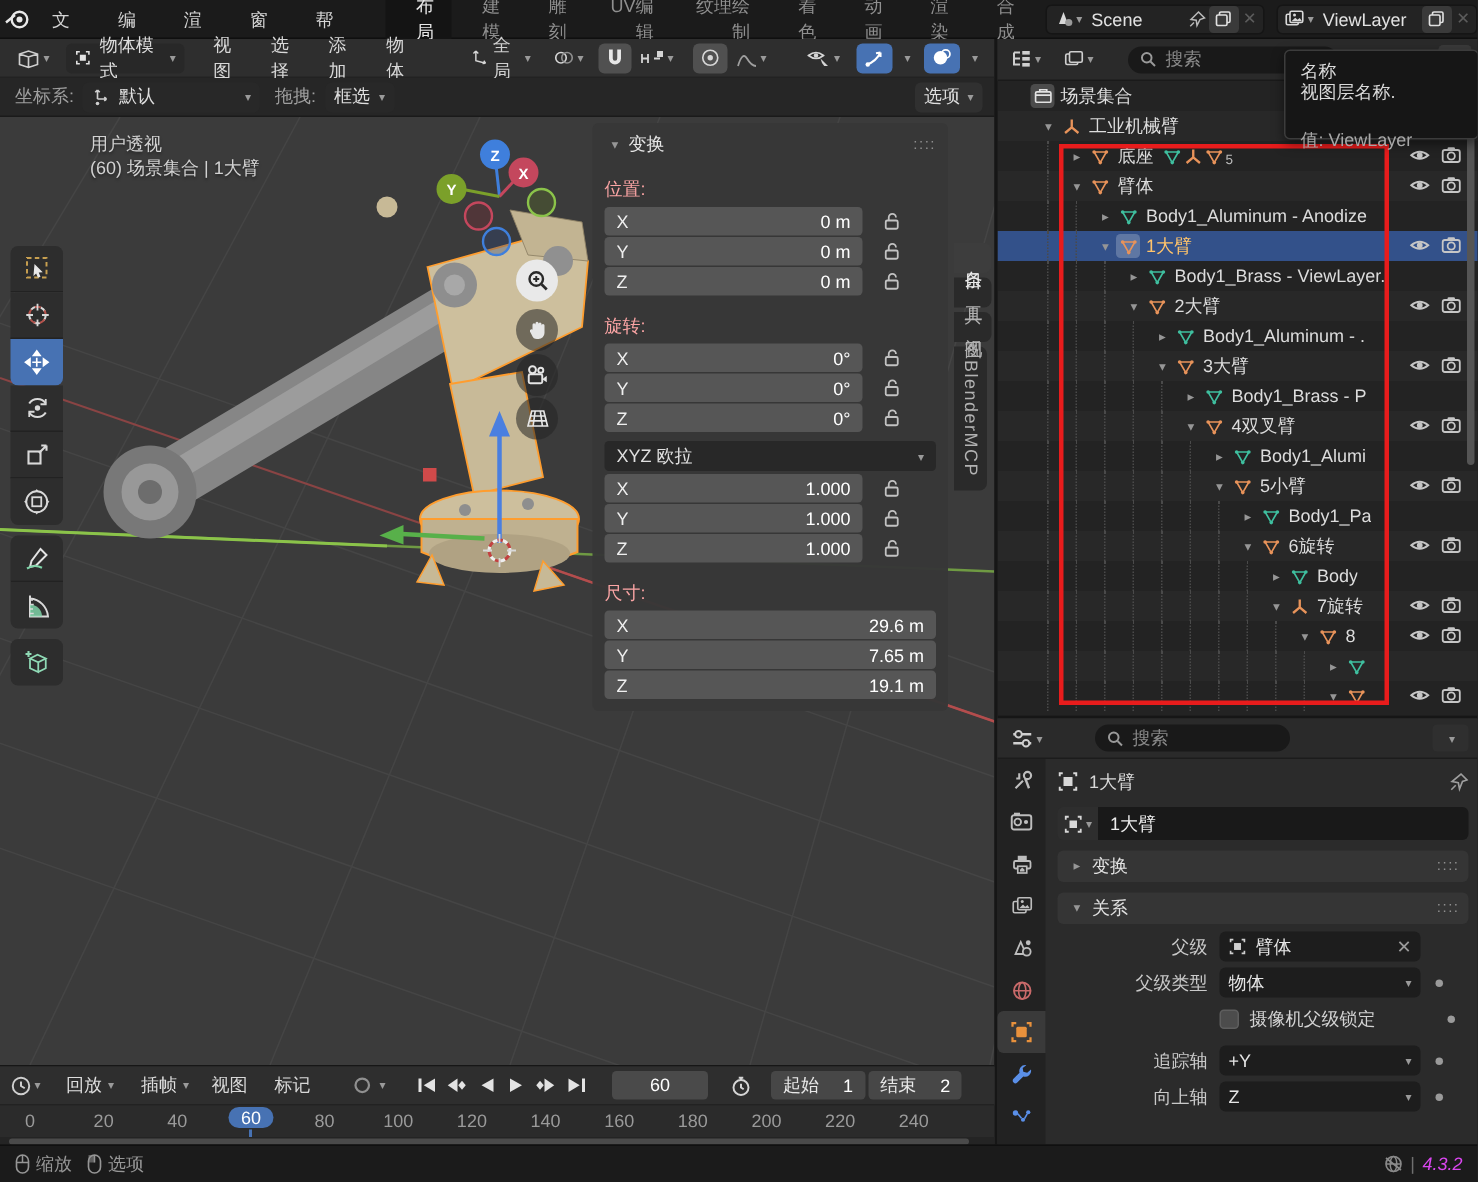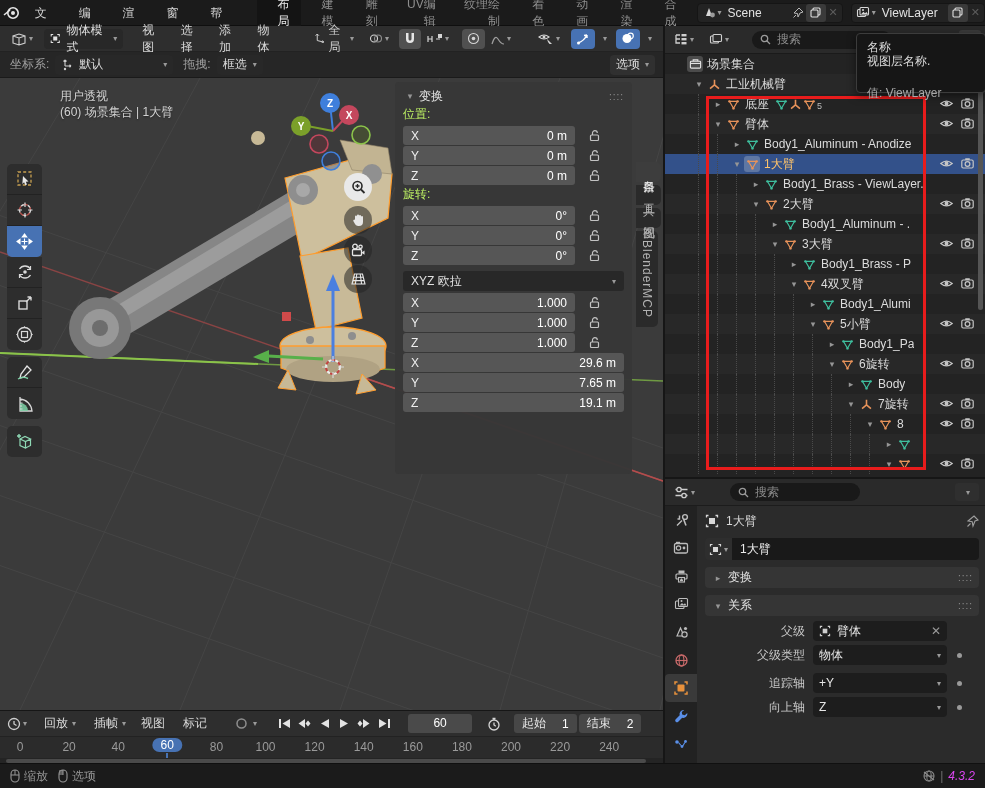--- a/index.html
+++ b/index.html
@@ -47,21 +47,21 @@
   
   .navgz { position:absolute; left:290px; top:6px; width:105px; height:280px; }
   .axis-ball { position:absolute; left:0; top:0; }
   .nav-btn { position:absolute; left:54px; width:28px; height:28px; border-radius:50%; background:rgba(36,36,36,.55); display:flex; align-items:center; justify-content:center; }
   .nav-btn.white { background:#e9e9e9; }
 
   
   .npanel { position:absolute; left:395px; top:4px; width:237px; height:392px; background:rgba(55,55,55,.97); border-radius:4px; padding:4px 8px 6px 8px; }
   .np-head { display:flex; align-items:center; height:20px; color:#e6e6e6; }
   .np-grip { margin-left:auto; color:#8f8f8f; letter-spacing:1px; font-size:10px; }
-  .np-group-label { color:#bef264; margin:0 0 3px 0; }
+  .np-group-label { color:#fca5a5; margin:12px 0 3px 0; }
   .xf-row { display:flex; align-items:center; margin-bottom:1px; }
   .xf-field { display:flex; align-items:center; background:#565656; border-radius:3px; height:19px; width:172px; padding:0 8px; }
   .xf-field.wide { width:222px; }
   .xf-axis { color:#efefef; }
   .xf-val { margin-left:auto; color:#fff; }
   .xf-lock { margin-left:14px; display:flex; }
   .np-drop { display:flex; align-items:center; background:#282828; border-radius:3px; height:20px; padding:0 8px; margin:6px 0 2px 0; color:#e0e0e0; }
 
   
   .side-tabs { position:absolute; left:636px; top:84px; width:26px; }
@@ -598,20 +598,21 @@
               <span class="xf-axis">Z</span>
               <span class="xf-val">1.000</span>
             </span>
             <span class="xf-lock">
               <svg width="11" height="13" viewBox="0 0 11 13">
                 <rect x="1.5" y="6" width="8" height="5.5" rx="1" fill="none" stroke="#c2c2c2" stroke-width="1.2"></rect>
                 <path d="M3.5 6 V4 a2.4 2.4 0 0 1 4.8 0" fill="none" stroke="#c2c2c2" stroke-width="1.2"></path>
               </svg>
             </span>
           </div>
+          <div class="np-group-label">尺寸:</div>
           <div class="xf-row">
             <span class="xf-field wide">
               <span class="xf-axis">X</span>
               <span class="xf-val">29.6 m</span>
             </span>
           </div>
           <div class="xf-row">
             <span class="xf-field wide">
               <span class="xf-axis">Y</span>
               <span class="xf-val">7.65 m</span>
@@ -1320,20 +1321,26 @@
               <span style="margin-left:auto;color:#9a9a9a">✕</span>
             </span>
           </div>
           <div class="prow">
             <span class="plabel">父级类型</span>
             <span class="pfield">
               <span>物体</span>
               <span class="dd" style="margin-left:auto">▾</span>
             </span>
             <span class="pdot"></span>
+          </div>
+          <div class="prow">
+            <span class="plabel"></span>
+            <span class="checkbox"></span>
+            <span style="color:#d2d2d2">摄像机父级锁定</span>
+            <span class="pdot" style="margin-left:auto;margin-right:9px"></span>
           </div>
           <div class="prow" style="margin-top:6px">
             <span class="plabel">追踪轴</span>
             <span class="pfield">
               <span>+Y</span>
               <span class="dd" style="margin-left:auto">▾</span>
             </span>
             <span class="pdot"></span>
           </div>
           <div class="prow">

